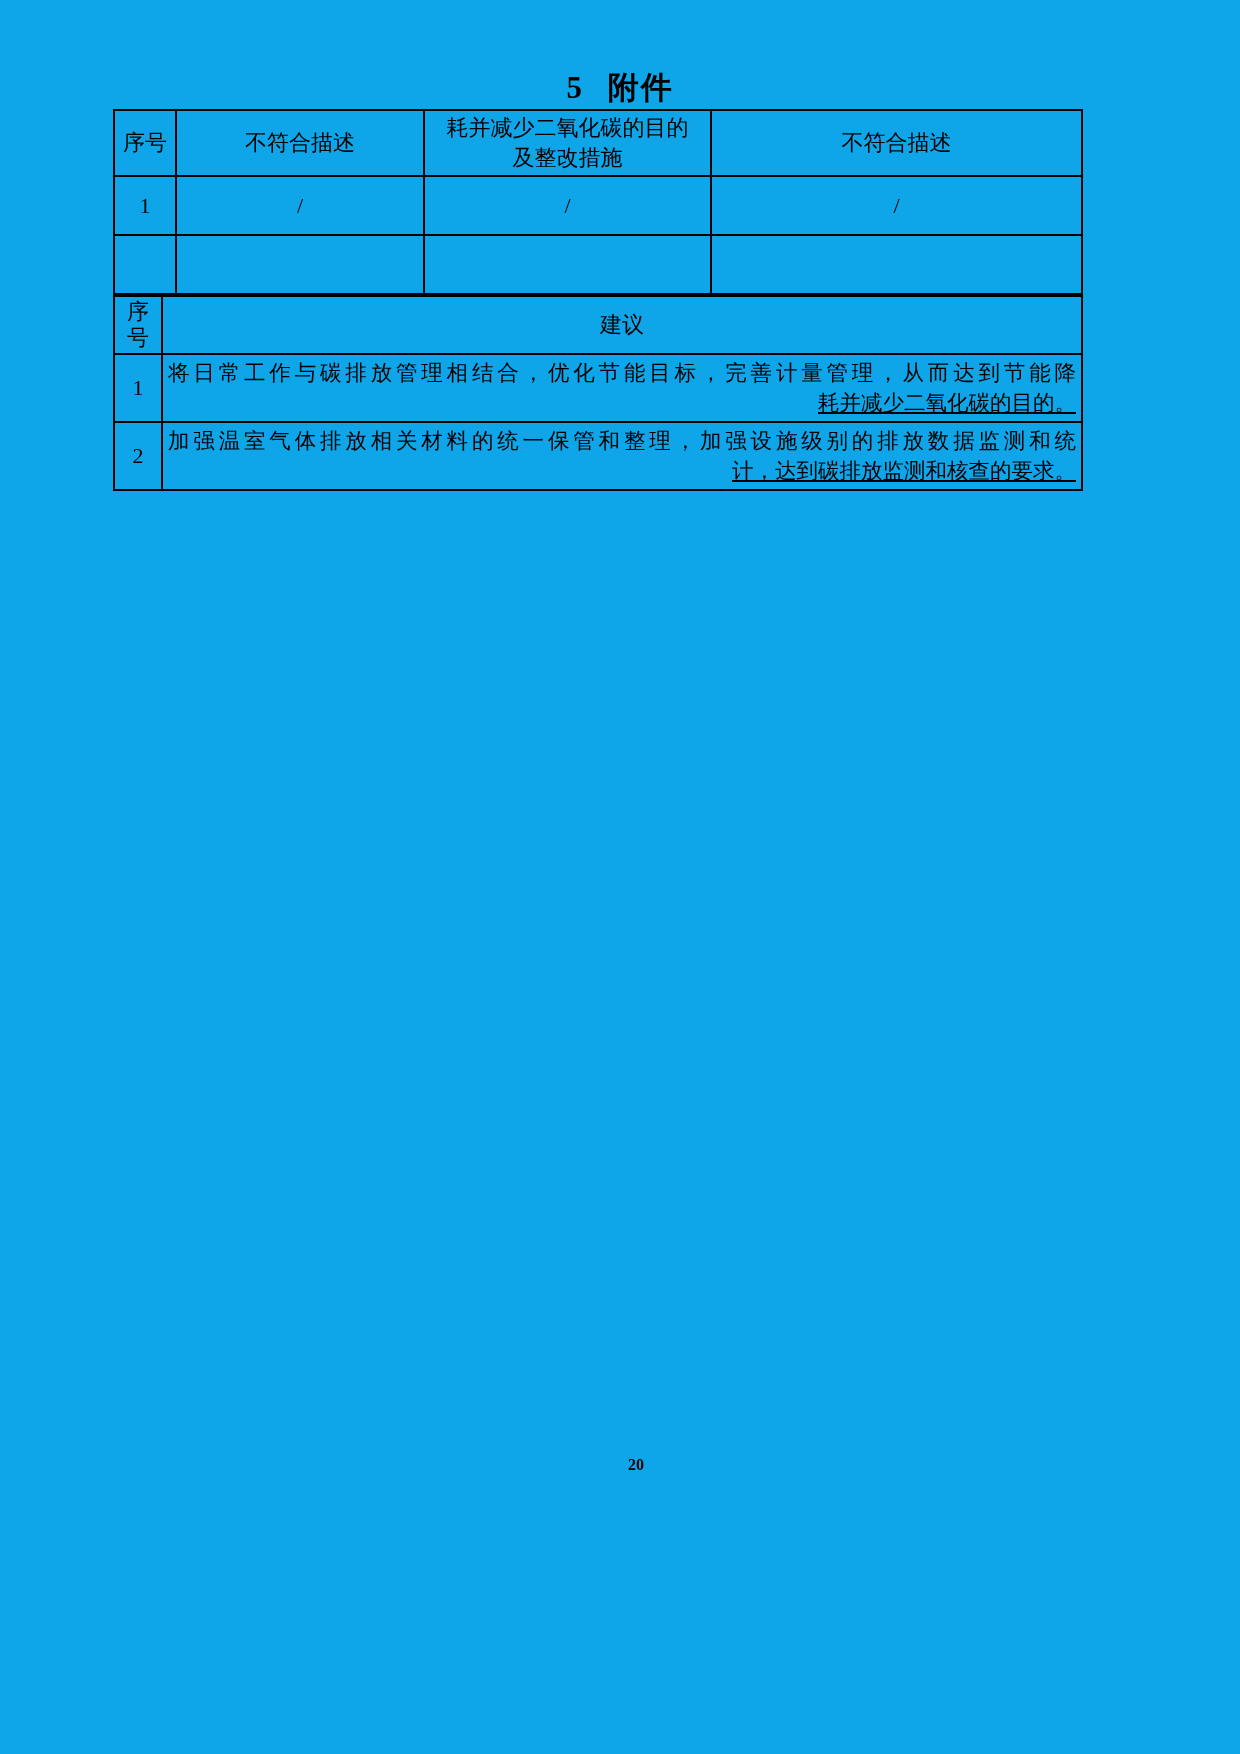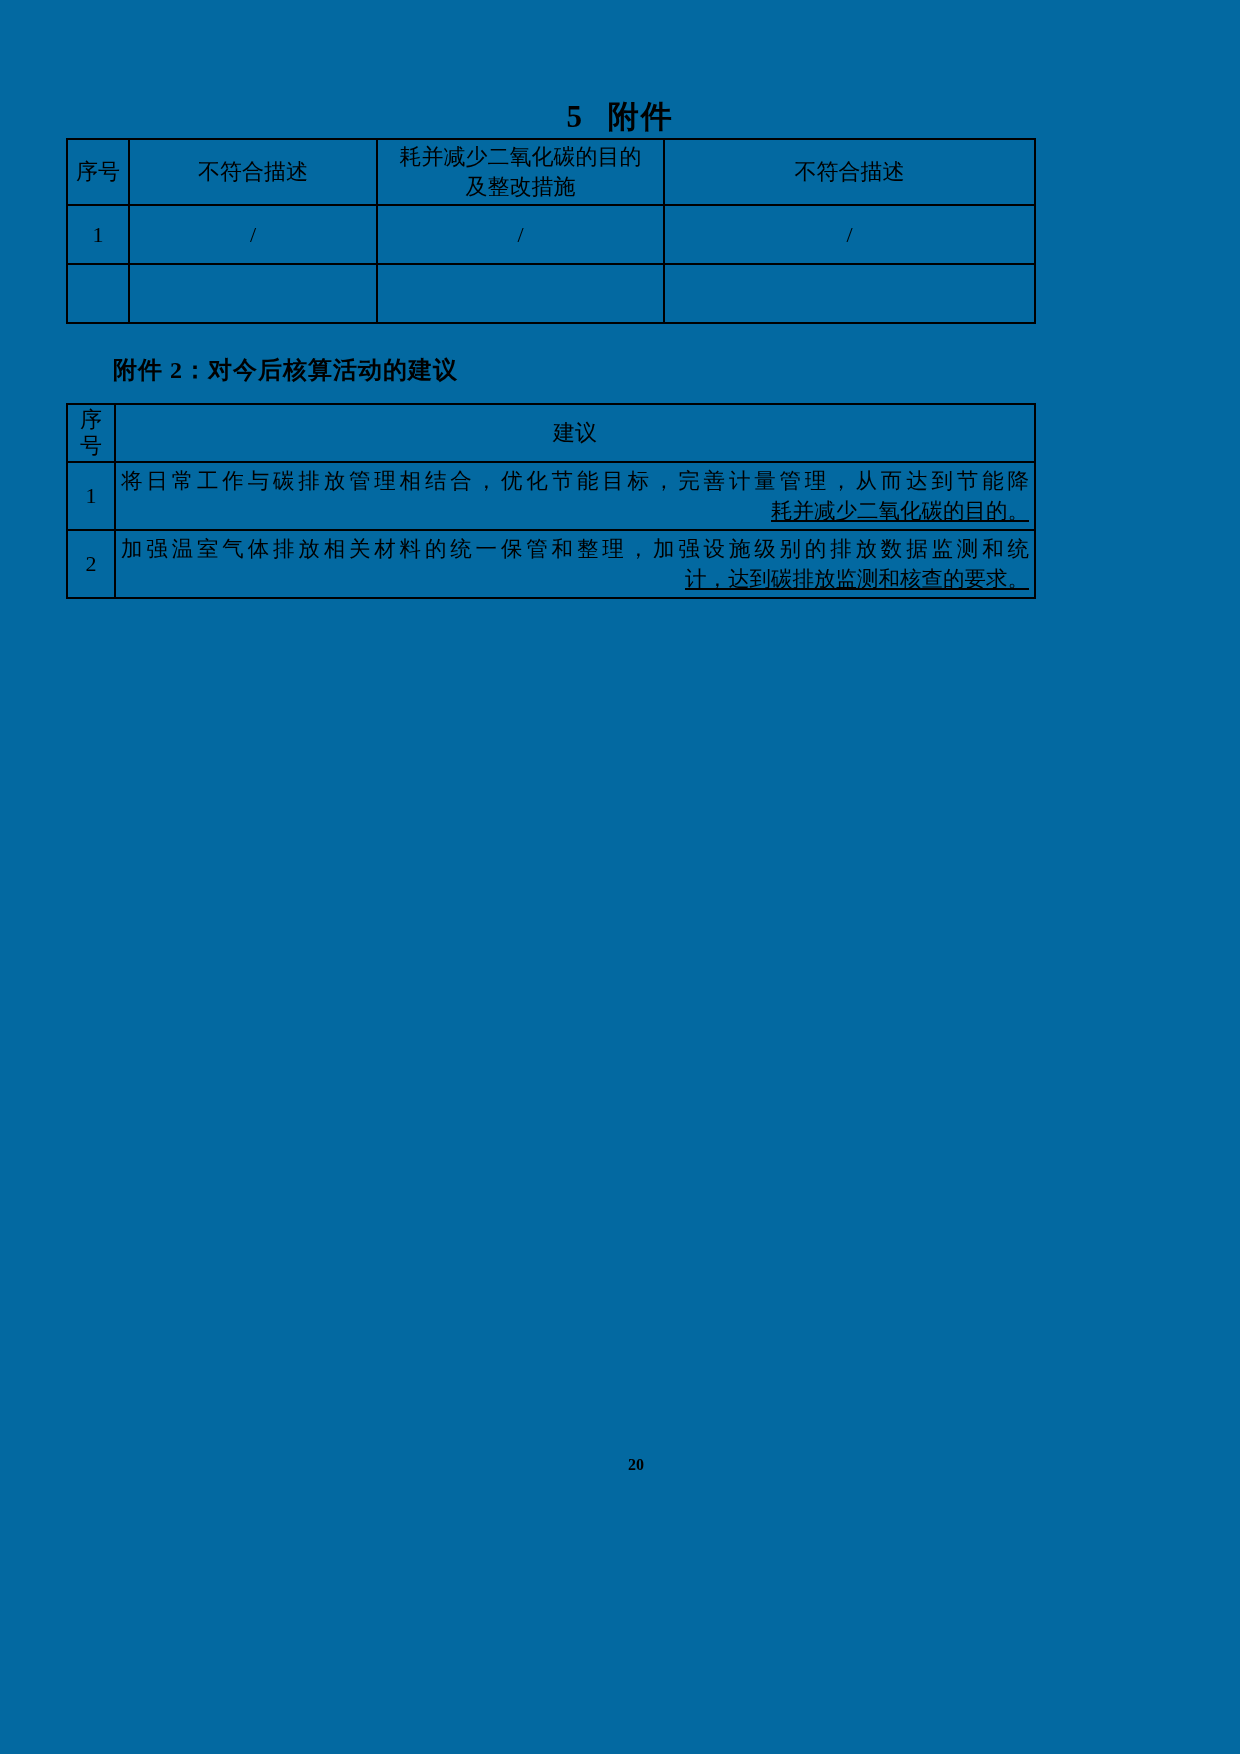--- a/index.html
+++ b/index.html
@@ -4,45 +4,45 @@
 <style>
   html, body {
     margin: 0;
     padding: 0;
     background: #ffffff;
   }
   .page {
     position: relative;
     width: 1240px;
     height: 1754px;
-    background: #0369a1;
+    background: #0ea5e9;
     color: #000000;
     font-family: "Liberation Serif", "DejaVu Serif", serif;
     box-sizing: border-box;
-    padding-top: 96px;
+    padding-top: 67px;
     overflow: hidden;
   }
   .doc-title {
     margin: 0;
     text-align: center;
     font-size: 31px;
     font-weight: bold;
     word-spacing: 14px;
     letter-spacing: 2px;
   }
   .section-heading {
     margin: 30px 0 17px 113px;
     font-size: 24px;
     font-weight: bold;
     letter-spacing: 1px;
   }
   table.doc-table {
     border-collapse: collapse;
     table-layout: fixed;
-    margin-left: 66px;
+    margin-left: 113px;
     width: 968px;
   }
   table.doc-table th,
   table.doc-table td {
     border: 2px solid #000000;
     font-weight: normal;
     text-align: center;
     vertical-align: middle;
     padding: 2px 4px;
     box-sizing: border-box;
@@ -117,21 +117,20 @@
       </tr>
       <tr>
         <td></td>
         <td></td>
         <td></td>
         <td></td>
       </tr>
     </tbody>
   </table>
 
-  <h2 class="section-heading">附件 2：对今后核算活动的建议</h2>
 
   <table class="doc-table t2">
     <colgroup>
       <col style="width:48px">
       <col style="width:920px">
     </colgroup>
     <thead>
       <tr>
         <th class="no-col">序号</th>
         <th>建议</th>

